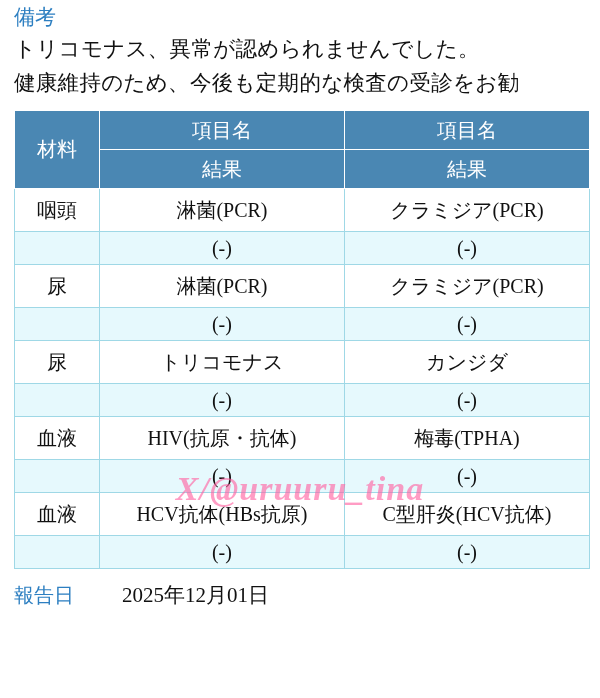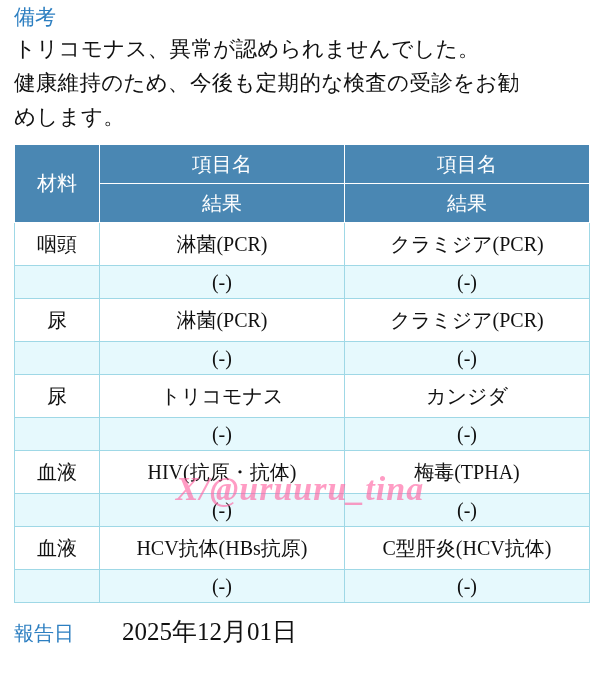--- a/index.html
+++ b/index.html
@@ -83,21 +83,21 @@
     margin: 12px 6px 0 6px;
     display: flex;
     align-items: baseline;
   }
   .footer-label {
     color: #2d7fc1;
     font-size: 20px;
     width: 108px;
   }
   .footer-value {
-    font-size: 25px;
+    font-size: 21px;
     color: #111111;
     text-align: right;
   }
 
   .watermark {
     position: absolute;
     left: 0;
     top: 466px;
     width: 600px;
     text-align: center;
@@ -114,21 +114,20 @@
 </head>
 <body>
 
 <div class="page">
 
   <div class="section-title">備考</div>
 
   <div class="note">
     <div>トリコモナス、異常が認められませんでした。</div>
     <div>健康維持のため、今後も定期的な検査の受診をお勧</div>
-    <div>めします。</div>
   </div>
 
   <table class="result">
     <colgroup>
       <col class="col-material">
       <col class="col-item">
       <col class="col-item">
     </colgroup>
     <tbody>
       <tr>

